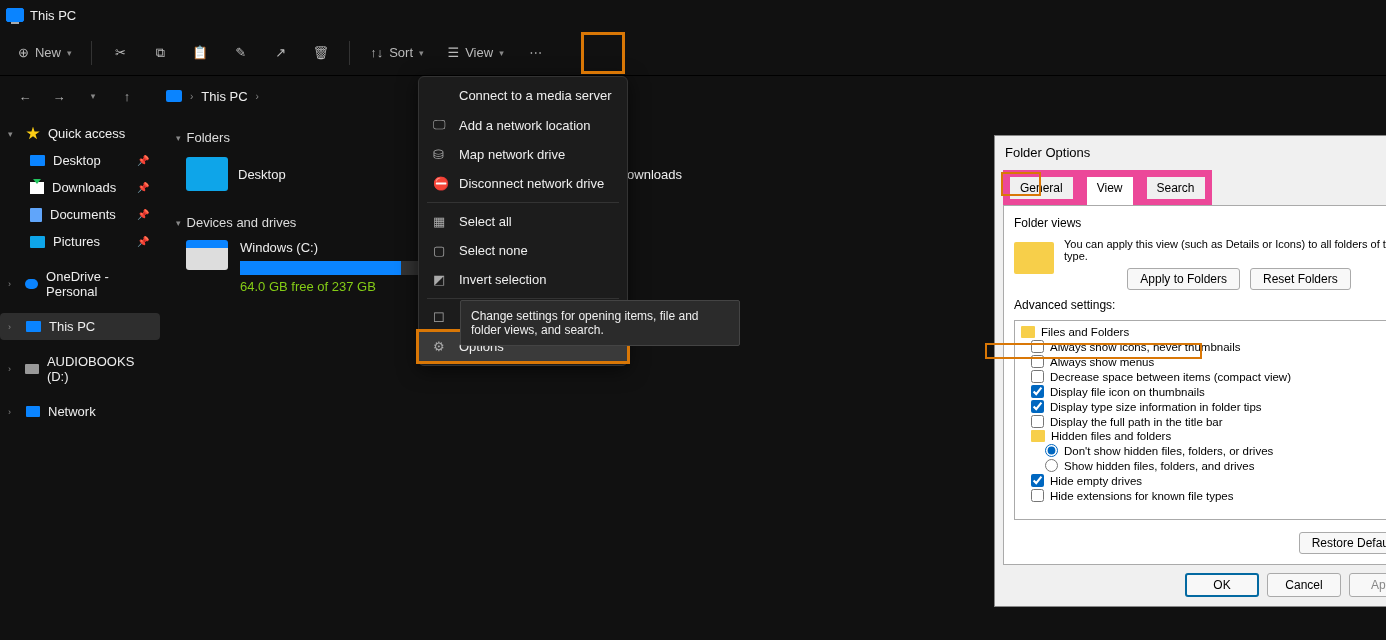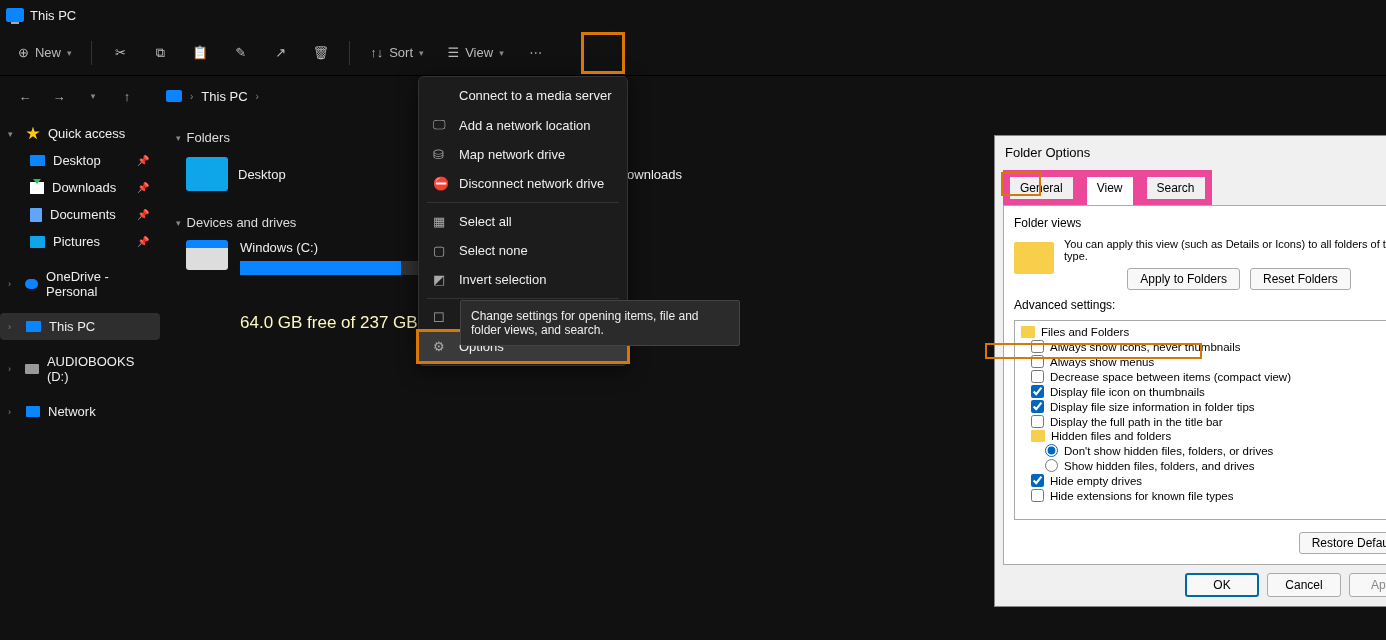--- a/index.html
+++ b/index.html
@@ -40,21 +40,21 @@
 .folder-item { display:flex; align-items:center; gap:10px; cursor:pointer; }
 .folder-icon { width:42px; height:34px; border-radius:3px; display:flex; align-items:center; justify-content:center; }
 .folder-icon.blue { background:#0ea5e9; }
 .folder-icon.green { background:#0d9488; }
 
 .drive-item { display:flex; align-items:flex-start; gap:12px; padding:4px 10px; }
 .drive-icon { width:42px; height:30px; background:#ddd; border-radius:3px; border-top:8px solid #0a84ff; }
 .drive-info { display:flex; flex-direction:column; gap:4px; }
 .drive-bar { width: 220px; height:14px; background:#333; position:relative; margin-top:2px; }
 .drive-bar .fill { position:absolute; left:0; top:0; bottom:0; background:#0a84ff; }
-.drive-sub { color:#fef9c3; font-size:17px;margin-top:34px; }
+.drive-sub { color:#84cc16; font-size:13px; }
 
 
 .ctxmenu { position:absolute; top:76px; left:418px; width:210px; background:#1c1c1c; border:1px solid #333; border-radius:6px; padding:4px 0; box-shadow:0 4px 20px rgba(0,0,0,0.6); z-index:20; }
 .ctx-item { display:flex; align-items:center; gap:10px; padding:7px 14px; cursor:pointer; font-size:13px; }
 .ctx-sep { height:1px; background:#333; margin:4px 8px; }
 .ctx-item .ci-icon { width:16px; color:#aaa; font-size:13px; }
 .ctx-item.highlight { background:#3a3a3a; outline:3px solid #d97706; outline-offset:0; }
 
 
 .tooltip { position:absolute; top:300px; left:460px; background:#2b2b2b; border:1px solid #444; padding:8px 10px; font-size:12px; width:280px; z-index:21; border-radius:2px; }
@@ -345,21 +345,21 @@
       <div class="adv-row">
         <input type="checkbox" style="">
         <span>Decrease space between items (compact view)</span>
       </div>
       <div class="adv-row">
         <input type="checkbox" checked="" style="">
         <span>Display file icon on thumbnails</span>
       </div>
       <div class="adv-row">
         <input type="checkbox" checked="" style="">
-        <span>Display file size information in folder tips</span>
+        <span>Display type size information in folder tips</span>
       </div>
       <div class="adv-row">
         <input type="checkbox" style="">
         <span>Display the full path in the title bar</span>
       </div>
       <div class="adv-row head" style="padding-left:12px">
         <span class="folder-ico"></span>
         <span>Hidden files and folders</span>
       </div>
       <div class="adv-row indent">

